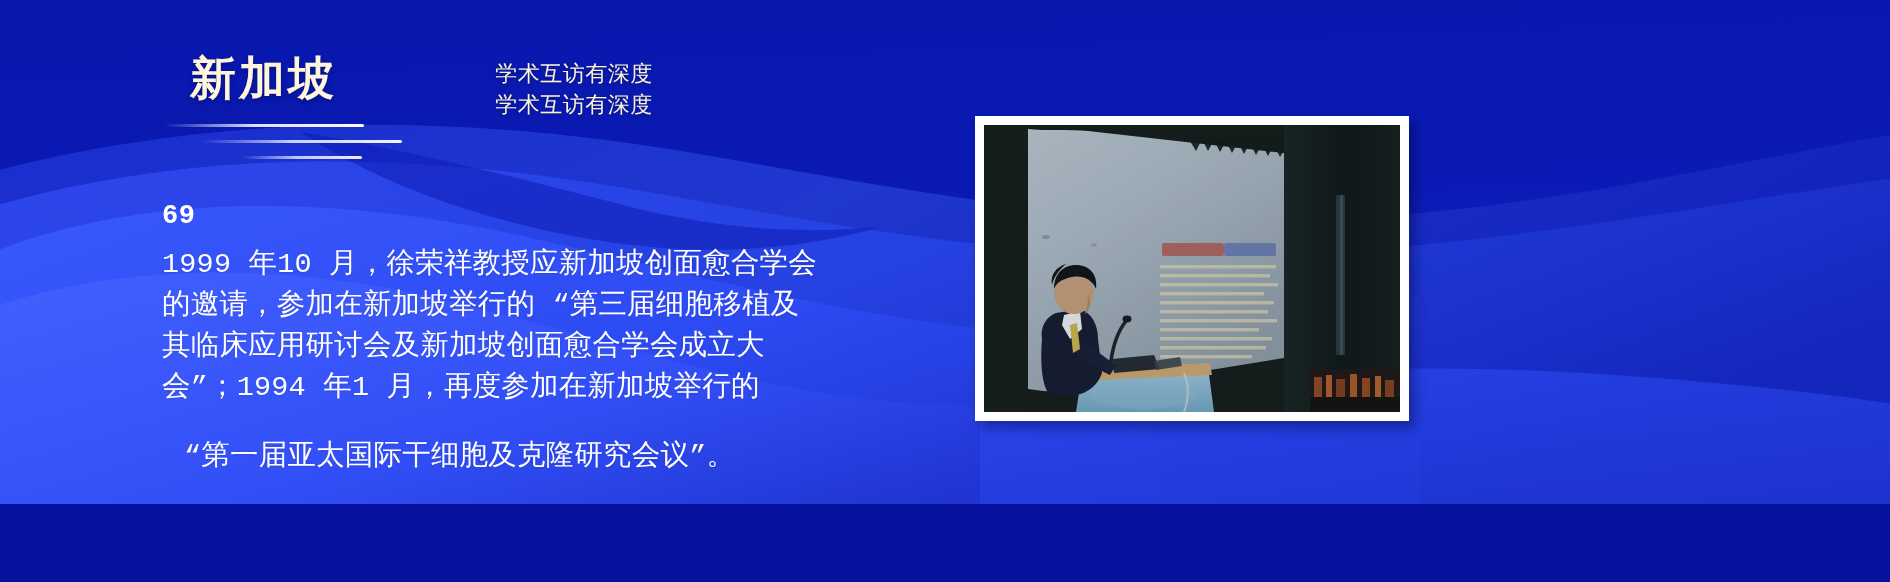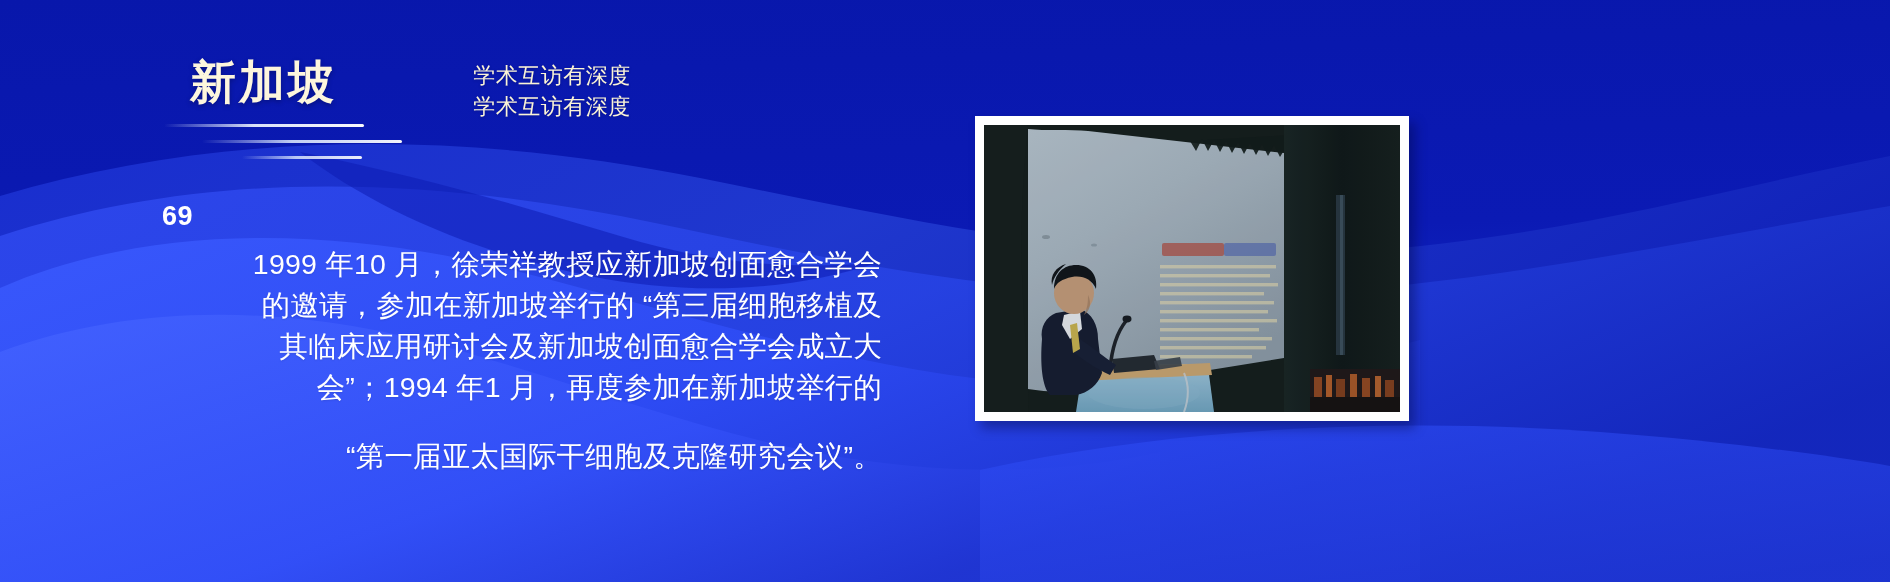--- a/index.html
+++ b/index.html
@@ -5,24 +5,24 @@
   html, body {
     margin: 0;
     padding: 0;
     background: #07129f;
   }
   * { box-sizing: border-box; }
 
   .slide {
     position: relative;
     width: 1890px;
-    height: 582px;
+    height: 504px;
     overflow: hidden;
     background: #15803d;
-    font-family: Liberation Sans, sans-serif;
+    font-family: Liberation Mono, monospace;
   }
 
   
   .bg-layer {
     position: absolute;
     inset: 0;
     width: 100%;
     height: 100%;
     pointer-events: none;
   }
@@ -69,21 +69,21 @@
     background: linear-gradient(90deg, rgba(255,255,255,0) 0%, rgba(225,237,255,0.85) 45%, rgba(255,255,255,0.95) 100%);
   }
   .deco-line.l3 {
     left: 78px; top: 32px; width: 120px;
     background: linear-gradient(90deg, rgba(255,255,255,0) 0%, rgba(225,237,255,0.80) 45%, rgba(255,255,255,0.92) 100%);
   }
 
   
   .subtitle {
     position: absolute;
-    left: 462px;
+    left: 484px;
     top: 60px;
     width: 180px;
     text-align: center;
     color: #fbf4d6;
     font-size: 22px;
     line-height: 1.42;
     letter-spacing: 0.5px;
     text-shadow: 0 1px 3px rgba(0,0,0,0.22);
   }
   .subtitle div { white-space: nowrap; }
@@ -103,21 +103,20 @@
     line-height: 1;
     letter-spacing: 0.5px;
   }
   .body-text {
     margin: 0;
     color: #ffffff;
     font-size: 28.5px;
     line-height: 1.44;
     letter-spacing: 0.2px;
     text-shadow: 0 1px 2px rgba(0,0,0,0.10);
-    text-align: right;
   }
   .body-text .ln { display: block; white-space: nowrap; }
   .body-text .ln.indent { padding-left: 22px; margin-top: 28px; }
 
   
   .photo-frame {
     position: absolute;
     left: 975px;
     top: 116px;
     width: 434px;

